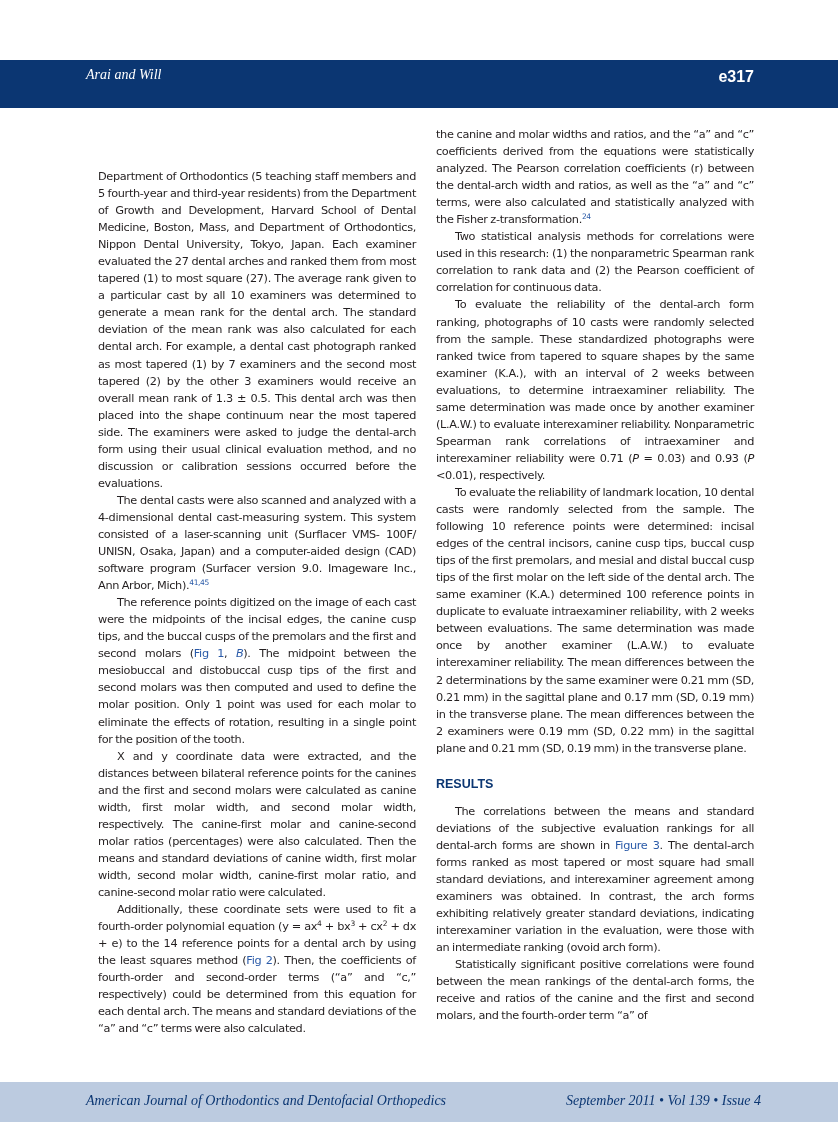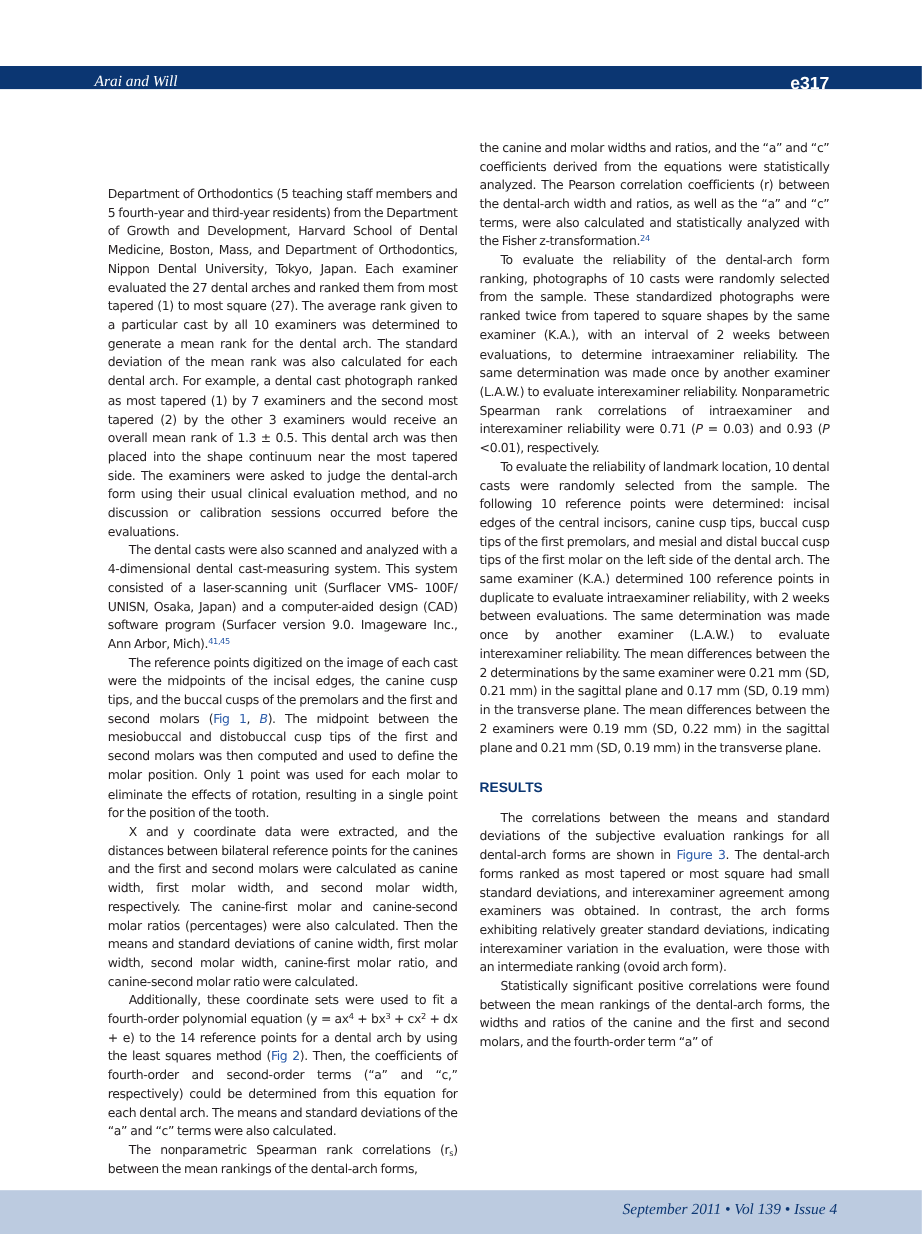--- a/index.html
+++ b/index.html
@@ -1,21 +1,21 @@
 <!DOCTYPE html>
 <html><head>
   <meta charset="utf-8">
   <style>
     html, body { margin: 0; padding: 0; }
     body {
       width: 838px; height: 1122px; background: #ffffff; position: relative; overflow: hidden;
       font-family: "Liberation Sans", sans-serif; color: #231f20;
     }
     .running-header {
-      position: absolute; left: 0; top: 60px; width: 838px; height: 21px;
+      position: absolute; left: 0; top: 60px; width: 838px; height: 48px;
       background: #0b3672; color: #ffffff;
     }
     .running-header .authors {
       position: absolute; left: 86px; top: 7px;
       font-family: "Liberation Serif", serif; font-style: italic; font-size: 14px;
     }
     .running-header .page-no {
       position: absolute; right: 84px; top: 8px;
       font-family: Liberation Sans, sans-serif; font-weight: bold; font-size: 16px;
     }
@@ -50,27 +50,28 @@
   <span class="authors">Arai and Will</span>
   <span class="page-no">e317</span>
 </div>
 
 <div class="col left">
   <p>Department of Orthodontics (5 teaching staff members and 5 fourth-year and third-year residents) from the Department of Growth and Development, Harvard School of Dental Medicine, Boston, Mass, and Department of Orthodontics, Nippon Dental University, Tokyo, Japan. Each examiner evaluated the 27 dental arches and ranked them from most tapered (1) to most square (27). The average rank given to a particular cast by all 10 examiners was determined to generate a mean rank for the dental arch. The standard deviation of the mean rank was also calculated for each dental arch. For example, a dental cast photograph ranked as most tapered (1) by 7 examiners and the second most tapered (2) by the other 3 examiners would receive an overall mean rank of 1.3 ± 0.5. This dental arch was then placed into the shape continuum near the most tapered side. The examiners were asked to judge the dental-arch form using their usual clinical evaluation method, and no discussion or calibration sessions occurred before the evaluations.</p>
   <p class="indent"><span>The dental casts were also scanned and analyzed with a 4-dimensional dental cast-measuring system. This system consisted of a laser-scanning unit (Surflacer VMS- 100F/ UNISN, Osaka, Japan) and a computer-aided design (CAD) software program (Surfacer version 9.0. Imageware Inc., Ann Arbor, Mich).</span><sup class="ref">41,45</sup></p>
   <p class="indent"><span>The reference points digitized on the image of each cast were the midpoints of the incisal edges, the canine cusp tips, and the buccal cusps of the premolars and the first and second molars (</span><span class="ref">Fig 1</span>, <i class="ref">B</i><span>). The midpoint between the mesiobuccal and distobuccal cusp tips of the first and second molars was then computed and used to define the molar position. Only 1 point was used for each molar to eliminate the effects of rotation, resulting in a single point for the position of the tooth.</span></p>
   <p class="indent">X and y coordinate data were extracted, and the distances between bilateral reference points for the canines and the first and second molars were calculated as canine width, first molar width, and second molar width, respectively. The canine-first molar and canine-second molar ratios (percentages) were also calculated. Then the means and standard deviations of canine width, first molar width, second molar width, canine-first molar ratio, and canine-second molar ratio were calculated.</p>
   <p class="indent"><span>Additionally, these coordinate sets were used to fit a fourth-order polynomial equation (y = ax</span><sup>4</sup><span> + bx</span><sup>3</sup><span> + cx</span><sup>2</sup><span> + dx + e) to the 14 reference points for a dental arch by using the least squares method (</span><span class="ref">Fig 2</span><span>). Then, the coefficients of fourth-order and second-order terms (“a” and “c,” respectively) could be determined from this equation for each dental arch. The means and standard deviations of the “a” and “c” terms were also calculated.</span></p>
-  <p class="indent"><span>The nonparametric Spearman rank correlations (r</span><sub>s</sub><span>) between the mean rankings of the dental-arch forms,</span></p>
 </div>
 
 <div class="col right">
   <p><span>the canine and molar widths and ratios, and the “a” and “c” coefficients derived from the equations were statistically analyzed. The Pearson correlation coefficients (r) between the dental-arch width and ratios, as well as the “a” and “c” terms, were also calculated and statistically analyzed with the Fisher z-transformation.</span><sup class="ref">24</sup></p>
+  <p class="indent">Two statistical analysis methods for correlations were used in this research: (1) the nonparametric Spearman rank correlation to rank data and (2) the Pearson coefficient of correlation for continuous data.</p>
   <p class="indent"><span>To evaluate the reliability of the dental-arch form ranking, photographs of 10 casts were randomly selected from the sample. These standardized photographs were ranked twice from tapered to square shapes by the same examiner (K.A.), with an interval of 2 weeks between evaluations, to determine intraexaminer reliability. The same determination was made once by another examiner (L.A.W.) to evaluate interexaminer reliability. Nonparametric Spearman rank correlations of intraexaminer and interexaminer reliability were 0.71 (</span><i>P</i><span> = 0.03) and 0.93 (</span><i>P</i><span> &lt;0.01), respectively.</span></p>
   <p class="indent">To evaluate the reliability of landmark location, 10 dental casts were randomly selected from the sample. The following 10 reference points were determined: incisal edges of the central incisors, canine cusp tips, buccal cusp tips of the first premolars, and mesial and distal buccal cusp tips of the first molar on the left side of the dental arch. The same examiner (K.A.) determined 100 reference points in duplicate to evaluate intraexaminer reliability, with 2 weeks between evaluations. The same determination was made once by another examiner (L.A.W.) to evaluate interexaminer reliability. The mean differences between the 2 determinations by the same examiner were 0.21 mm (SD, 0.21 mm) in the sagittal plane and 0.17 mm (SD, 0.19 mm) in the transverse plane. The mean differences between the 2 examiners were 0.19 mm (SD, 0.22 mm) in the sagittal plane and 0.21 mm (SD, 0.19 mm) in the transverse plane.</p>
   <div class="section-heading">RESULTS</div>
   <p class="indent"><span>The correlations between the means and standard deviations of the subjective evaluation rankings for all dental-arch forms are shown in </span><span class="ref">Figure 3</span><span>. The dental-arch forms ranked as most tapered or most square had small standard deviations, and interexaminer agreement among examiners was obtained. In contrast, the arch forms exhibiting relatively greater standard deviations, indicating interexaminer variation in the evaluation, were those with an intermediate ranking (ovoid arch form).</span></p>
-  <p class="indent">Statistically significant positive correlations were found between the mean rankings of the dental-arch forms, the widths and ratios of the canine and the first and second molars, and the fourth-order term “a” of</p>
+  <p class="indent">Statistically significant positive correlations were found between the mean rankings of the dental-arch forms, the receive and ratios of the canine and the first and second molars, and the fourth-order term “a” of</p>
 </div>
 
 <div class="running-footer">
+  <span class="journal">American Journal of Orthodontics and Dentofacial Orthopedics</span>
   <span class="issue">September 2011 • Vol 139 • Issue 4</span>
 </div>
 
 </body></html>

